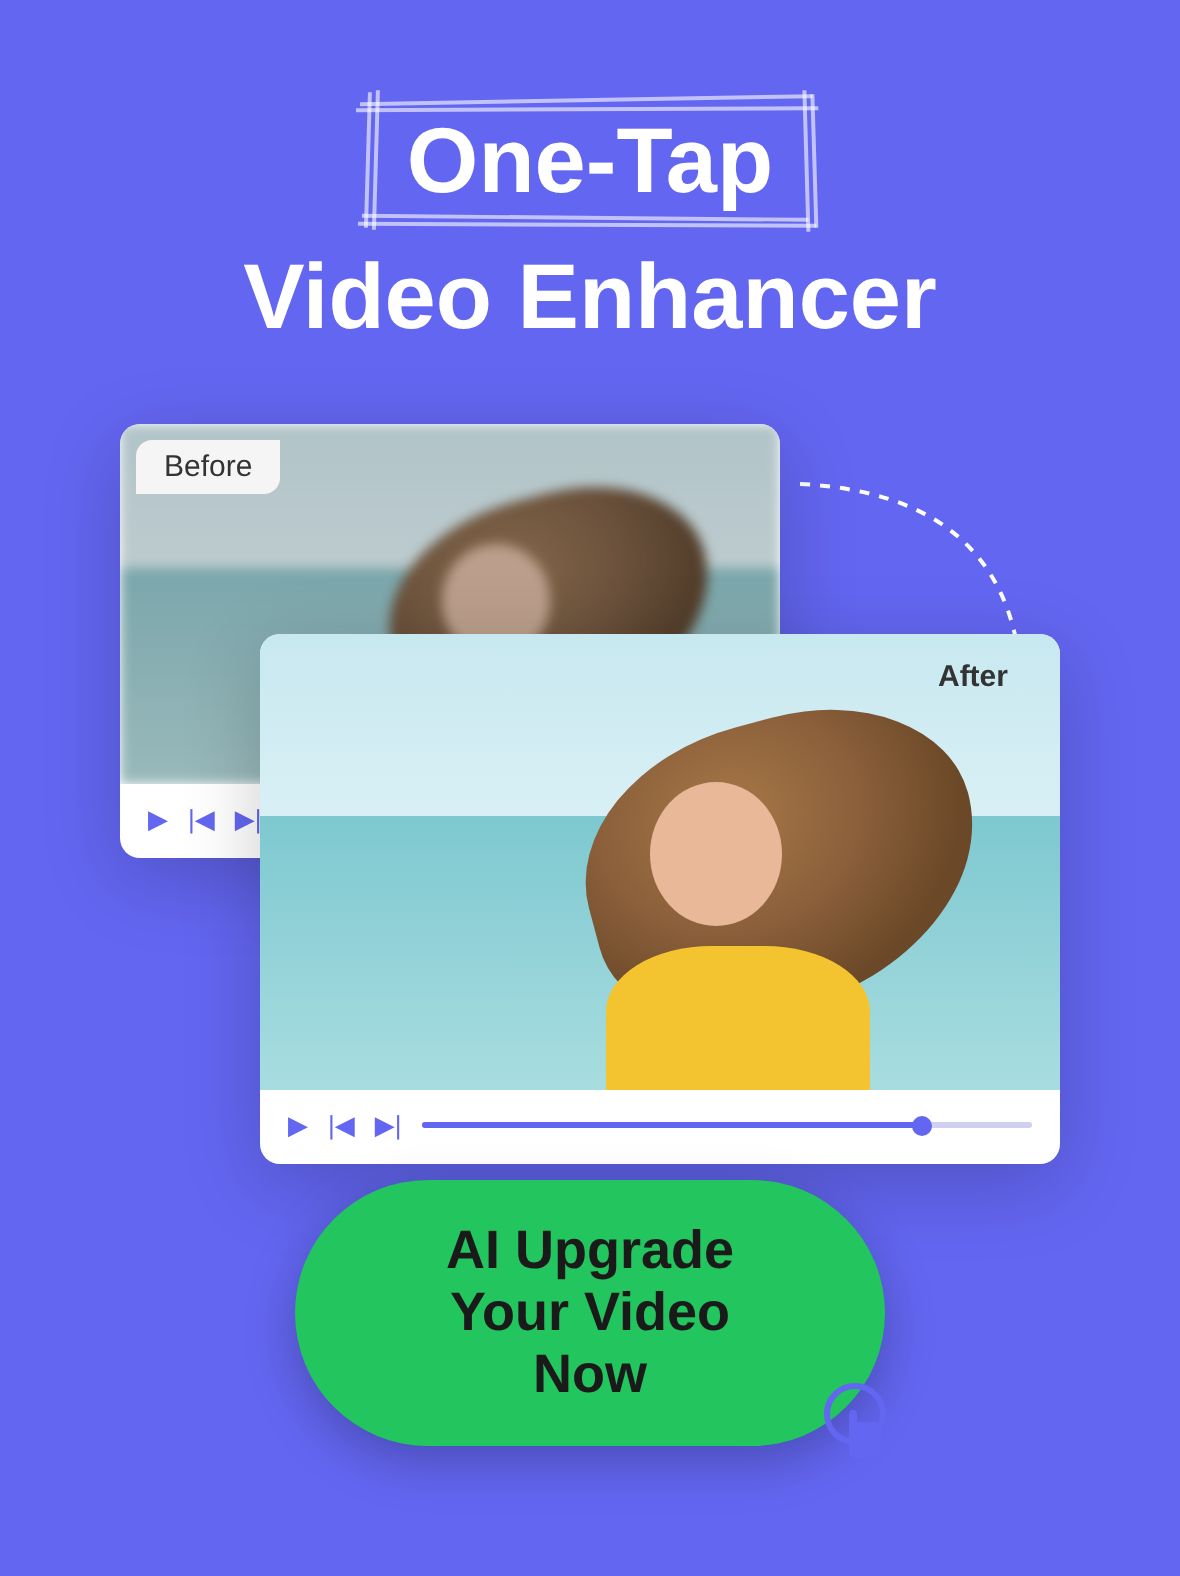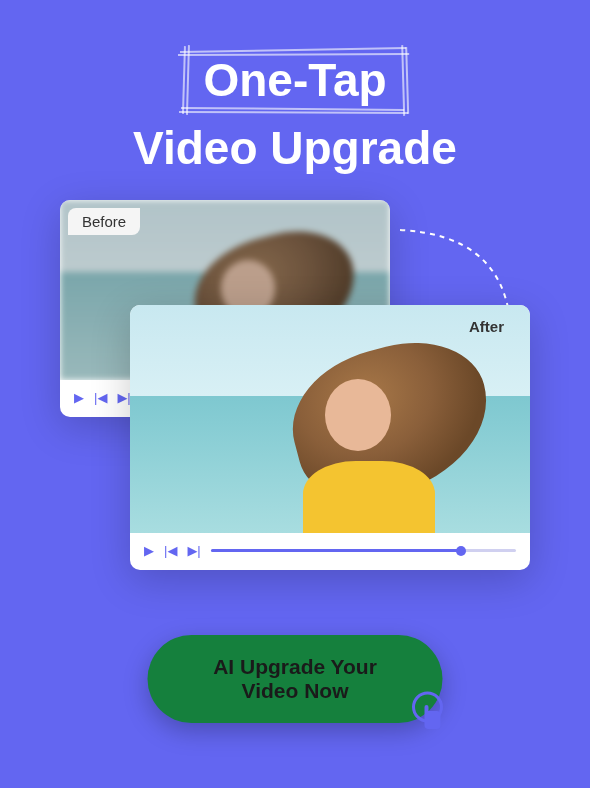--- a/index.html
+++ b/index.html
@@ -36,21 +36,21 @@
 }
 .title-line2 {
   font-size: 46px;
   font-weight: 700;
   margin-top: 6px;
 }
 .preview-area {
   position: relative;
   width: 100%;
   height: 420px;
-  margin-top: 25px;
+  margin-top: 37px;
 }
 .video-card {
   position: absolute;
   background: #fff;
   border-radius: 10px;
   overflow: hidden;
   box-shadow: 0 10px 40px rgba(0,0,0,0.2);
 }
 .video-before {
   width: 330px;
@@ -165,25 +165,25 @@
   top: 20px;
   left: 390px;
   width: 150px;
   height: 120px;
 }
 .cta {
   position: absolute;
   bottom: 65px;
   left: 50%;
   transform: translateX(-50%);
-  background: #15803d;
+  background: #22c55e;
   border: none;
   border-radius: 999px;
   padding: 20px 48px;
-  font-size: 21px;
+  font-size: 27px;
   font-weight: 700;
   color: #1a1a1a;
   cursor: pointer;
   box-shadow: 0 8px 25px rgba(0,0,0,0.25);
   display: flex;
   align-items: center;
   gap: 10px;
   justify-content: center;
 }
 .tap-icon {
@@ -206,21 +206,21 @@
         <path d="M6,68 L230,70"></path>
           <path d="M4,72 L234,73"></path>
         <path d="M10,6 L8,74"></path>
           <path d="M14,5 L12,75"></path>
         <path d="M228,5 L230,76"></path>
           <path d="M232,7 L234,74"></path>
       </g>
     </svg>
     <div class="title-line1">One-Tap</div>
   </div>
-  <div class="title-line2">Video Upgrade</div>
+  <div class="title-line2">Video Enhancer</div>
 </div>
 
 <div class="preview-area">
 
   <svg class="arrow-curve" viewBox="0 0 150 120">
     <path d="M10,10 Q110,15 120,100" stroke="white" stroke-width="2" fill="none" stroke-dasharray="5,5"></path>
     <path d="M112,92 L122,103 L130,91" stroke="white" stroke-width="2" fill="none"></path>
   </svg>
 
   <div class="video-card video-before">

